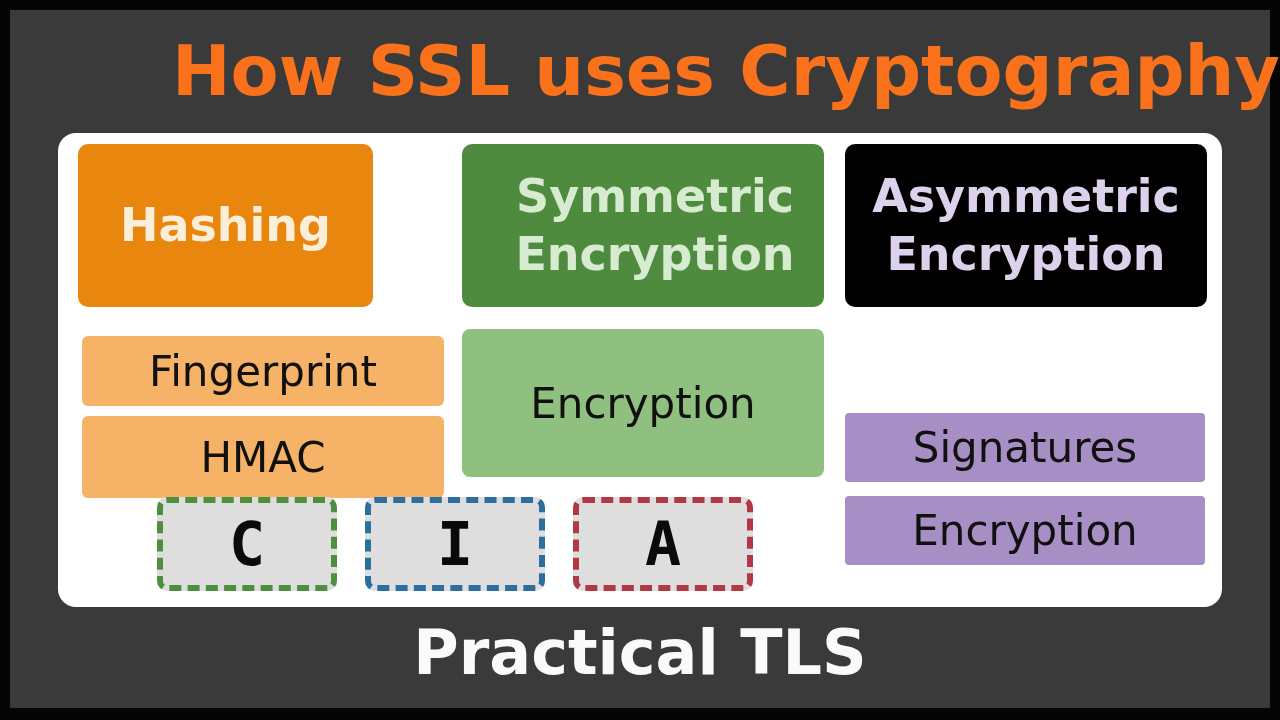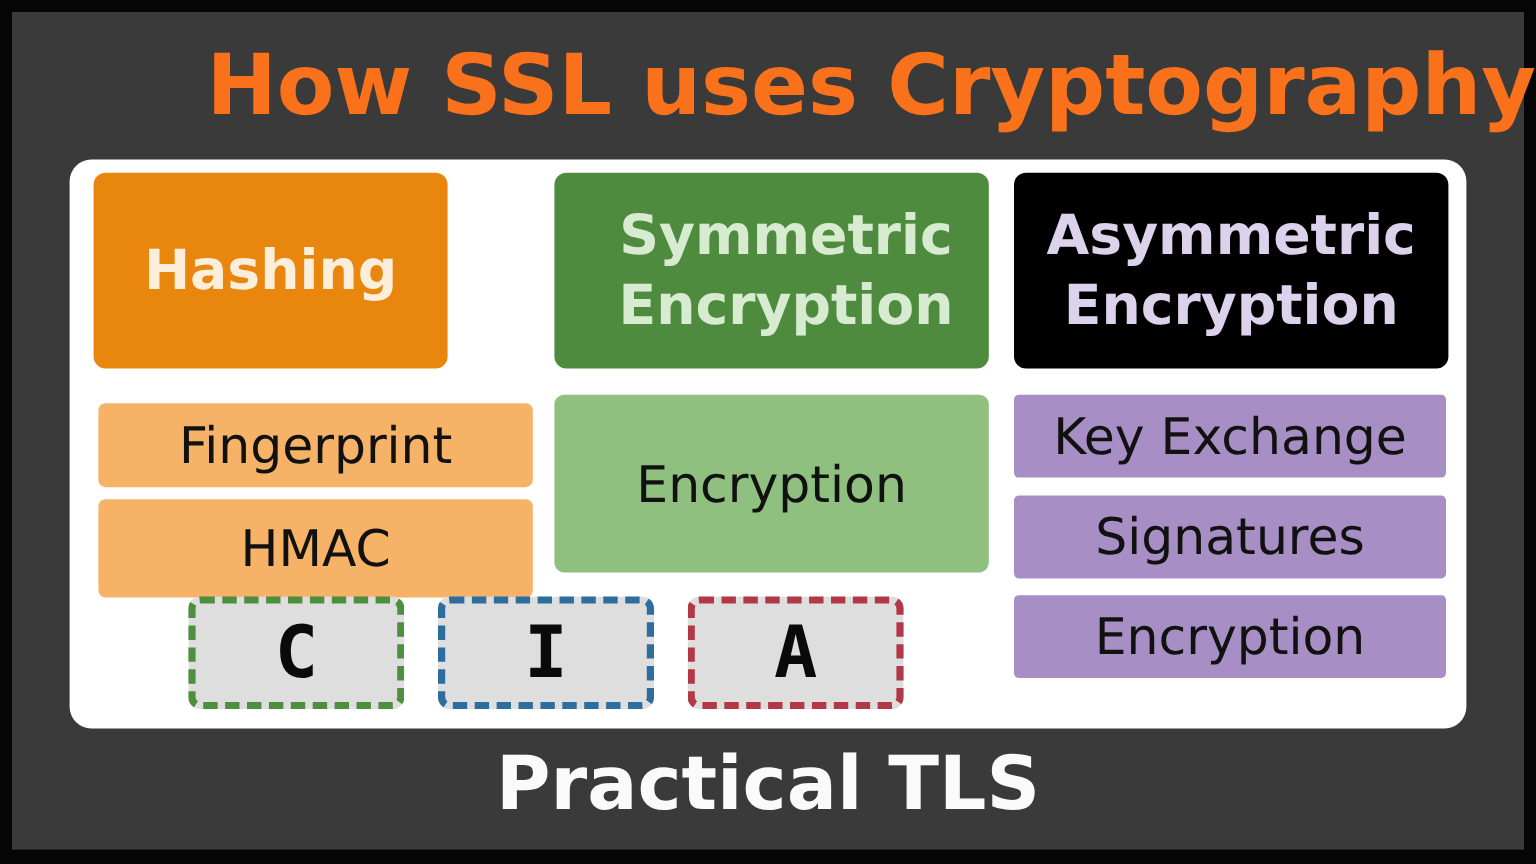--- a/index.html
+++ b/index.html
@@ -88,21 +88,20 @@
 
     <div class="box header-box hdr-hashing">Hashing</div>
     <div class="box header-box hdr-symmetric">Symmetric Encryption</div>
     <div class="box header-box hdr-asymmetric">Asymmetric Encryption</div>
 
     <div class="box sub-box sub-orange sub-fingerprint">Fingerprint</div>
     <div class="box sub-box sub-orange sub-hmac">HMAC</div>
 
     <div class="box sub-box sub-green">Encryption</div>
 
-    <div class="box sub-box sub-purple sub-keyexchange">Key Exchange</div>
     <div class="box sub-box sub-purple sub-signatures">Signatures</div>
     <div class="box sub-box sub-purple sub-encryption3">Encryption</div>
 
     <div class="box cia-box cia-c">C</div>
     <div class="box cia-box cia-i">I</div>
     <div class="box cia-box cia-a">A</div>
   </div>
 
   <div class="footer">Practical TLS</div>
 </div>

